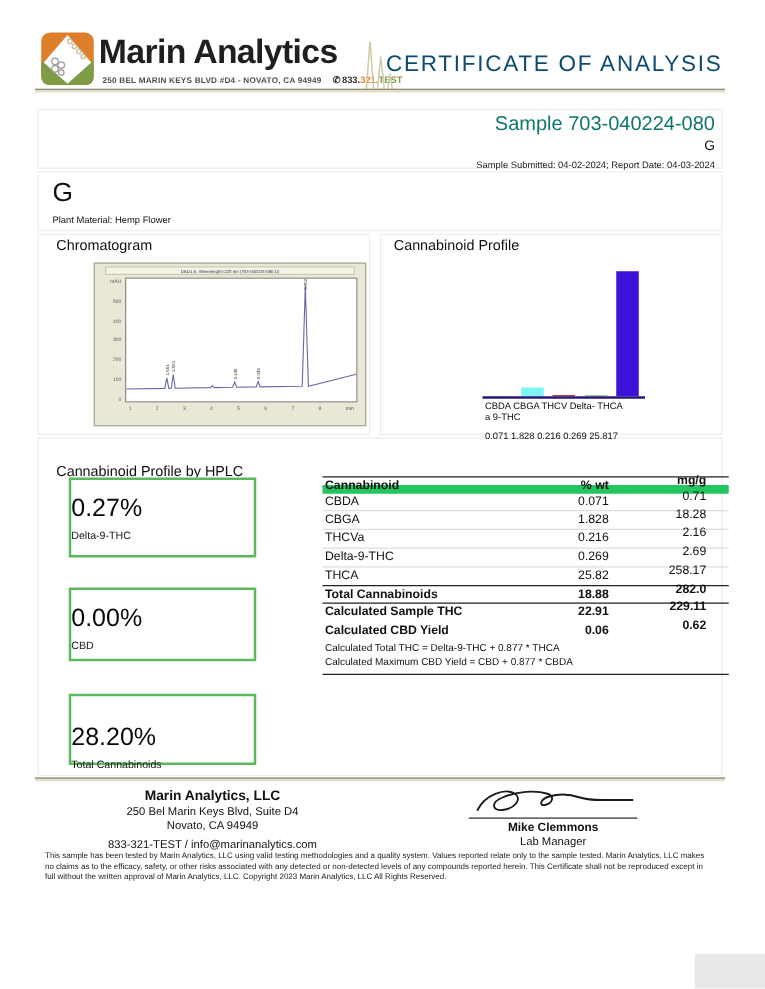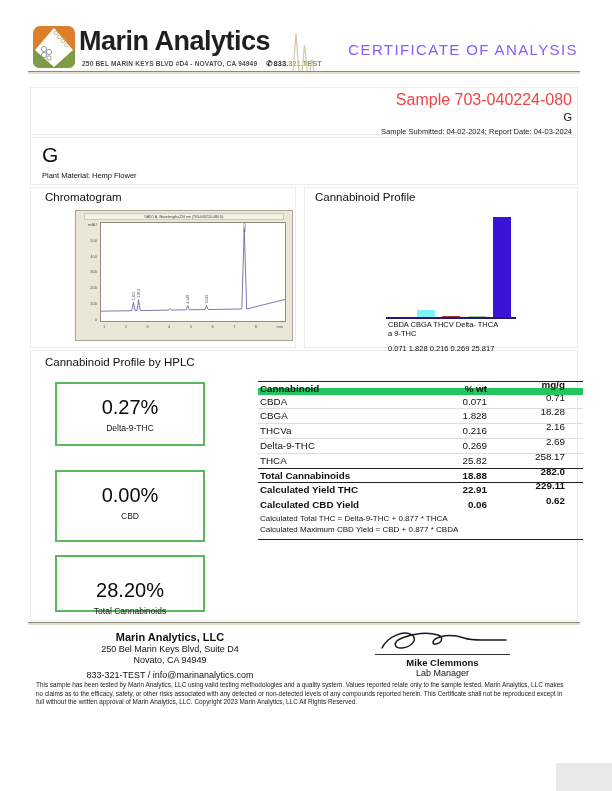--- a/index.html
+++ b/index.html
@@ -16,26 +16,26 @@
   #card-profile  { left:304px; top:187px; width:274px; height:161px; }
   #card-hplc     { left:30px; top:350px; width:548px; height:271px; }
 
   
   .brand-title { left:79px; top:26px; font-size:27px; font-weight:bold; color:#1f1f1f; letter-spacing:-0.5px;text-align:right; }
   .brand-sub { left:82px; top:59px; display:flex; align-items:baseline; gap:9px; white-space:nowrap; }
   .brand-addr { font-size:6.5px; font-weight:bold; color:#4d4d4d; letter-spacing:0.2px; }
   .brand-phone { font-size:7.5px; font-weight:bold; }
   .phone-p1 { color:#2b2b2b; } .phone-p2 { color:#dd7e2b; } .phone-p3 { color:#7d9c45; }
   .phone-glyph { font-size:7.5px; color:#2b2b2b; margin-right:1px; }
-  .coa-title { right:34px; top:41px; font-size:15px; color:#8b5cf6; letter-spacing:1.4px; }
+  .coa-title { right:34px; top:41px; font-size:18px; color:#0c4a6e; letter-spacing:1.4px; }
   .top-rule { left:28px; top:71px; width:552px; height:3px; background:#e3dfc8; border-top:1px solid #8a8878; }
 
   
   .sample-block { left:300px; top:91px; right:40px; text-align:right; }
-  .sample-title { font-size:16px; color:#ef4444; }
+  .sample-title { font-size:16px; color:#0f766e; }
   .sample-name { font-size:11px; margin-top:2px; }
   .sample-sub { font-size:7.5px; margin-top:4px; color:#222; }
 
   
   .specimen-name { left:42px; top:143px; font-size:21px; }
   .specimen-material { left:42px; top:171px; font-size:7.5px; }
 
   .section-title { font-size:11.5px; color:#101010; }
 
   
@@ -51,26 +51,26 @@
 
   
   .bars { left:388px; top:217px; width:126px; height:100px; display:flex; align-items:flex-end;
           justify-content:space-between; padding:0 3px; }
   .bar { width:18px; }
   .bars-baseline { left:386px; top:317px; width:130px; height:2px; }
   .bars-cats { left:388px; top:321px; width:150px; font-size:7.5px; line-height:1.15; color:#0d0d0d; }
   .bars-vals { left:388px; top:344px; width:170px; font-size:7.5px; color:#0d0d0d; }
 
   
-  .hplc-title { left:45px; top:356px; }
-  .gbox { position:absolute; left:55px; width:150px; border:2px solid #5cb85c; background:#fff; text-align:center; }
+  .hplc-title { left:45px; top:372px; }
+  .gbox { position:absolute; left:55px; width:150px; border:2px solid #5cb85c; background:#fff; }
   .gbox-value { font-size:20px; color:#0a0a0a; }
   .gbox-label { font-size:8.5px; margin-top:4px; color:#161616; }
   #gbox-0 { top:382px; height:64px; padding-top:12px; }
-  #gbox-1 { top:470px; height:72px; padding-top:12px; }
+  #gbox-1 { top:470px; height:59px; padding-top:12px; }
   #gbox-2 { top:555px; height:57px; padding-top:22px; }
 
   .rtable { left:258px; top:381px; width:325px; border-bottom:1.5px solid #222; padding-bottom:3px; }
   .trow { display:flex; height:14.8px; line-height:14.8px; font-size:9.8px; }
   .thead { height:13.5px; line-height:13.5px; border-top:1.5px solid #222; border-bottom:7px solid #22c55e; font-weight:bold; }
   .trow.sep { border-bottom:1px solid #ddd;justify-content:center; }
   .trow.total { border-top:1px solid #222; border-bottom:1px solid #222; font-weight:bold; }
   .trow.calc { font-weight:bold; }
   .tcell.c-name { flex:1; padding-left:2px; }
   .tcell.c-pct { width:88px; text-align:right; }
@@ -235,21 +235,21 @@
           <div class="tcell c-name">THCA</div>
           <div class="tcell c-pct">25.82</div>
           <div class="tcell c-mgg">258.17</div>
         </div>
         <div class="trow total">
           <div class="tcell c-name">Total Cannabinoids</div>
           <div class="tcell c-pct">18.88</div>
           <div class="tcell c-mgg">282.0</div>
         </div>
         <div class="trow calc">
-          <div class="tcell c-name">Calculated Yield THC</div>
+          <div class="tcell c-name">Calculated Sample THC</div>
           <div class="tcell c-pct">22.91</div>
           <div class="tcell c-mgg">229.11</div>
         </div>
         <div class="trow calc">
           <div class="tcell c-name">Calculated CBD Yield</div>
           <div class="tcell c-pct">0.06</div>
           <div class="tcell c-mgg">0.62</div>
         </div>
         <div class="tnote">Calculated Total THC = Delta-9-THC + 0.877 * THCA</div>
         <div class="tnote">Calculated Maximum CBD Yield = CBD + 0.877 * CBDA</div>

